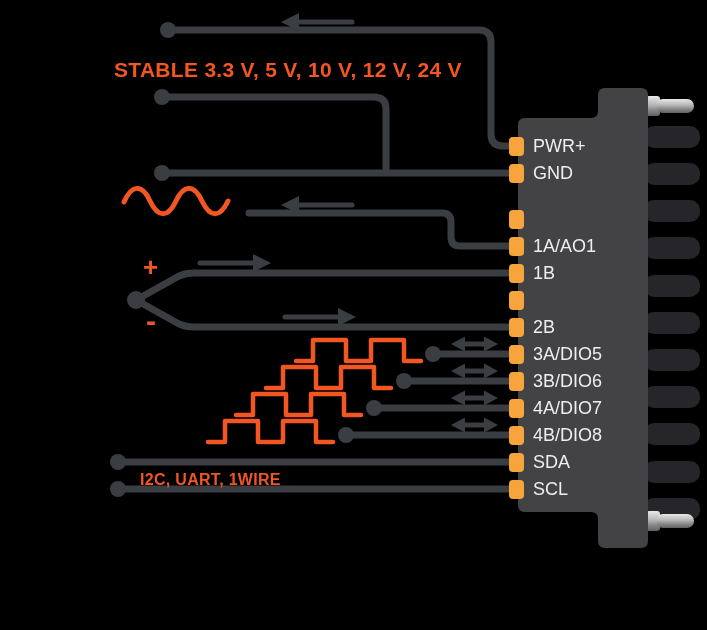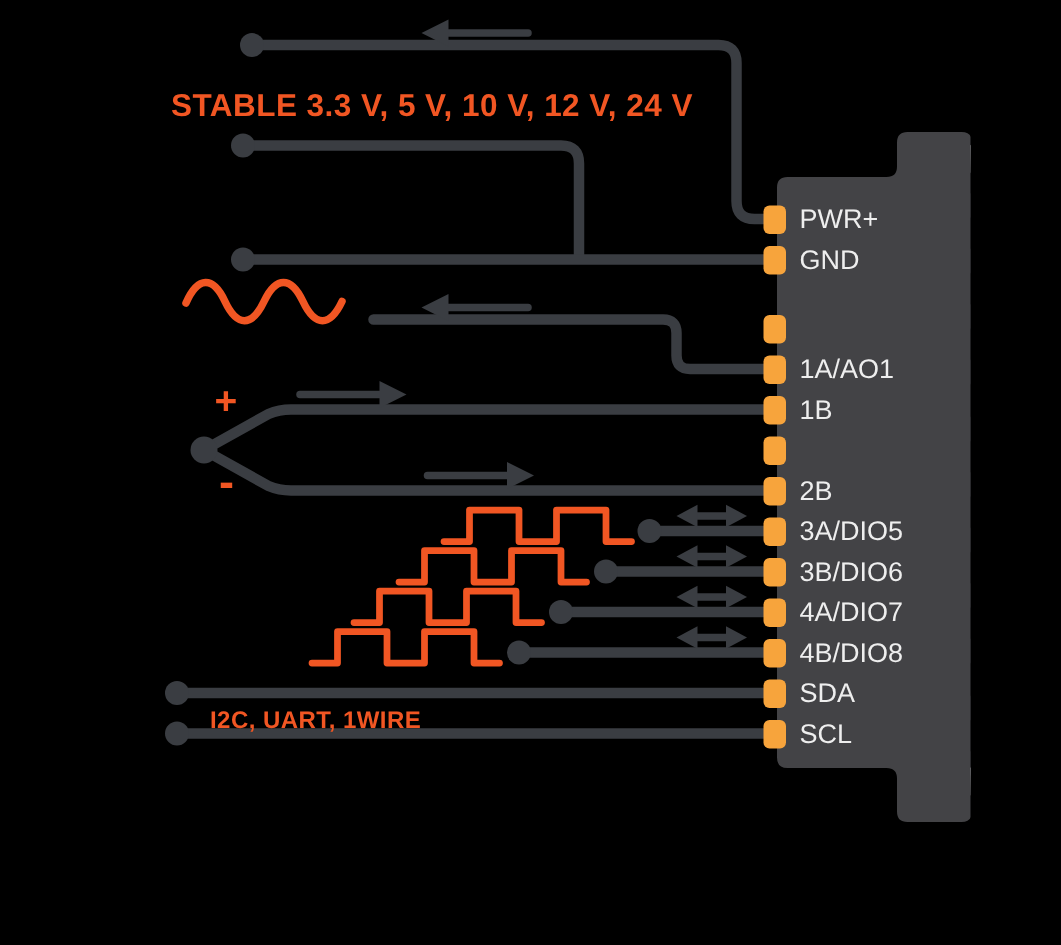--- a/index.html
+++ b/index.html
@@ -2,21 +2,21 @@
 <html style="--bg: #000000; --wire: #3a3d42; --body: #434346; --tooth: #26262a; --pad: #f7a43c; --accent: #f15623; --label: #eeeeee;"><head>
 <meta charset="utf-8">
 <style>
   html, body {
     margin: 0;
     padding: 0;
     background: #000;
   }
   .stage {
     position: relative;
-    width: 647px;
+    width: 707px;
     height: 630px;
     background: var(--bg, #000000);
     overflow: hidden;
     font-family: "Liberation Sans", sans-serif;
     text-align: center;
   }
   svg { display: block; }
 
   .wire {
     stroke: var(--wire, #3a3d42);

